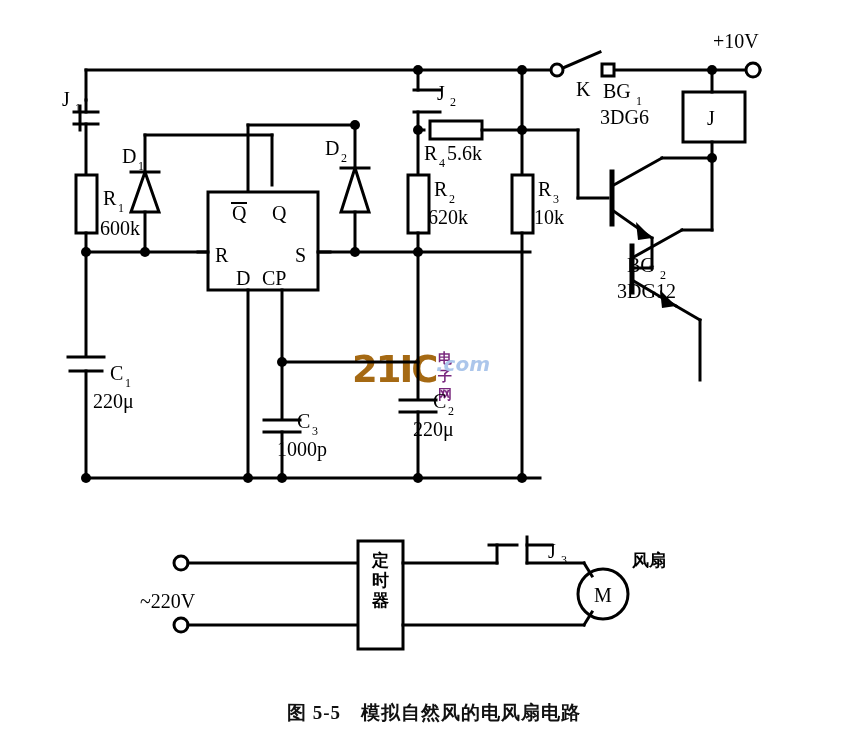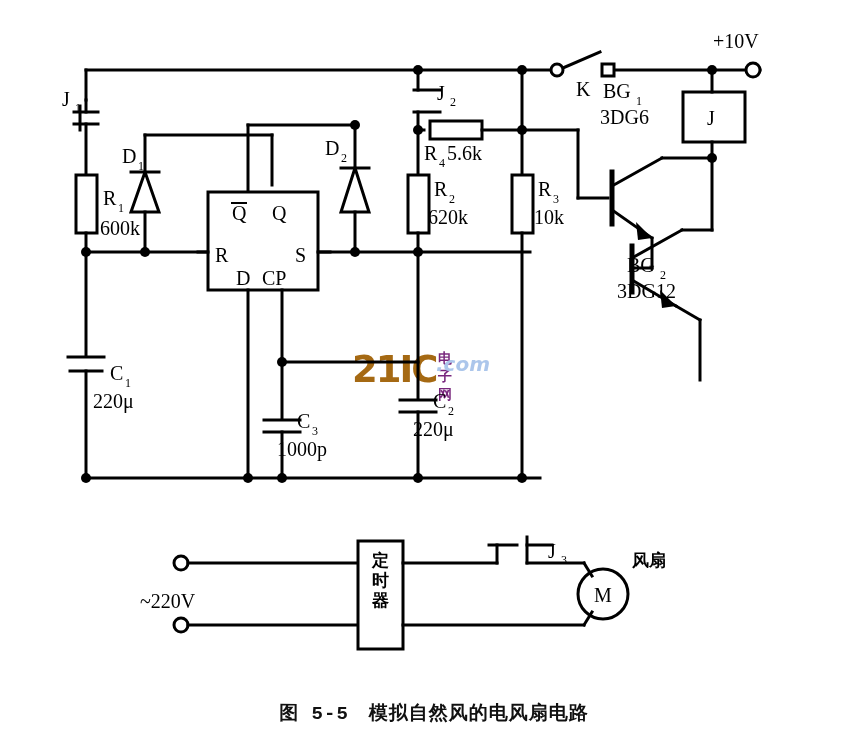--- a/index.html
+++ b/index.html
@@ -9,21 +9,21 @@
     width:868px;height:753px;
     overflow:hidden;
     position:relative;
   }
   #root{position:relative;width:868px;height:753px;background:#fff;}
   #svgwrap{position:absolute;left:0;top:0;width:868px;height:753px;}
   .cap{
     position:absolute;
     left:0;top:700px;width:868px;
     text-align:center;
-    font-family:Liberation Mono, monospace;
+    font-family:Liberation Serif, serif;
     font-size:19px;
     color:#111;
     letter-spacing:1px;
     font-weight:600;
   }
   .wm{
     position:absolute;
     left:352px;top:348px;
     font-family:"DejaVu Sans", sans-serif;
     font-weight:bold;

